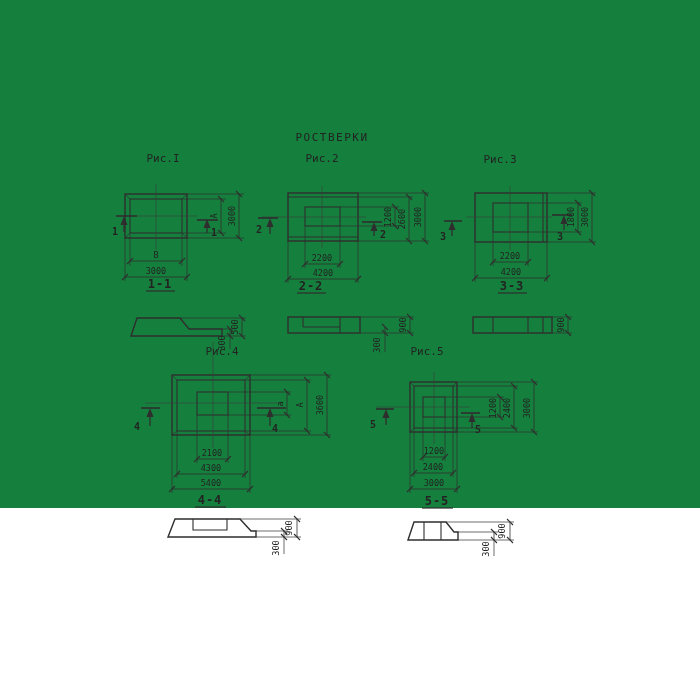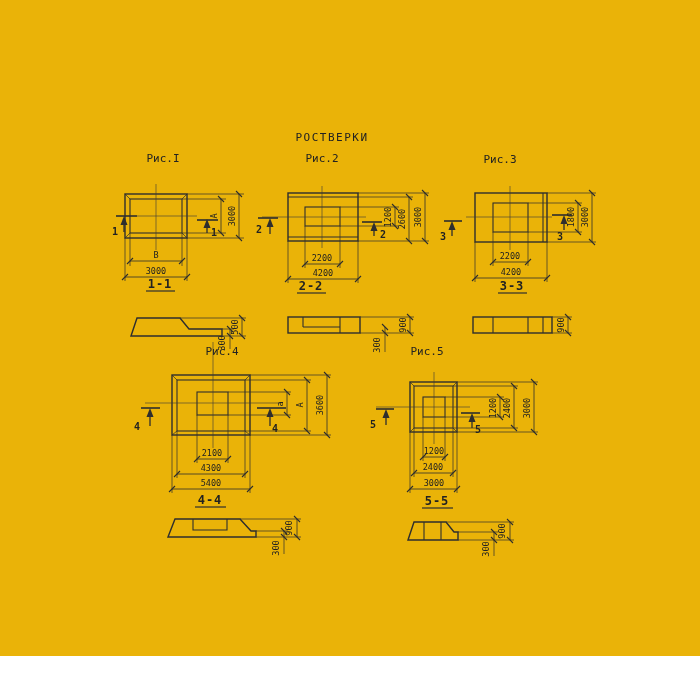--- a/index.html
+++ b/index.html
@@ -1,17 +1,17 @@
 <!DOCTYPE html>
 <html><head>
 <meta charset="utf-8">
 <style>
   html,body{margin:0;padding:0;}
   body{width:700px;height:700px;background:#ffffff;overflow:hidden;}
-  .canvas{position:relative;width:700px;height:656px;background:#eab308;}
+  .canvas{position:relative;width:700px;height:508px;background:#15803d;}
   svg{position:absolute;left:0;top:0;}
   svg text{fill:#222222;font-family:"DejaVu Sans Mono","Liberation Mono",monospace;}
   .ol{stroke:#2e2e2e;stroke-width:1.4;fill:none;stroke-linejoin:miter;}
   .ol2{stroke:#2e2e2e;stroke-width:1.1;fill:none;}
   .tl{stroke:#2e2e2e;stroke-width:0.7;fill:none;}
   .ctr{stroke:#3a3a3a;stroke-width:0.6;fill:none;}
   .dim{stroke:#2e2e2e;stroke-width:0.8;fill:none;
        marker-start:url(#tick);marker-end:url(#tick);}
   .bar{stroke:#2e2e2e;stroke-width:1.6;fill:none;}
   .arr{stroke:#2e2e2e;stroke-width:1.3;fill:none;}

